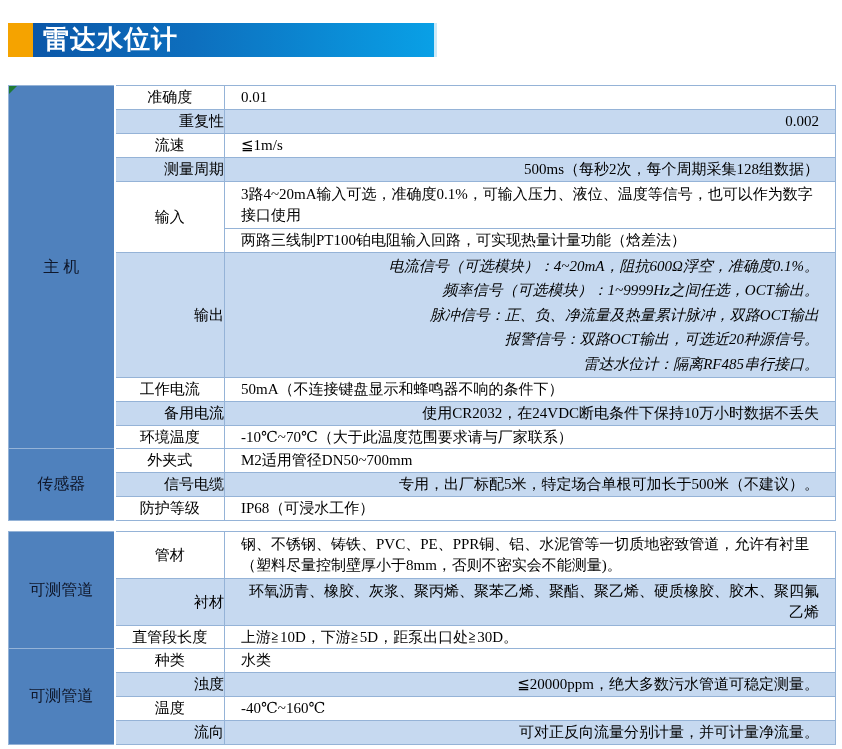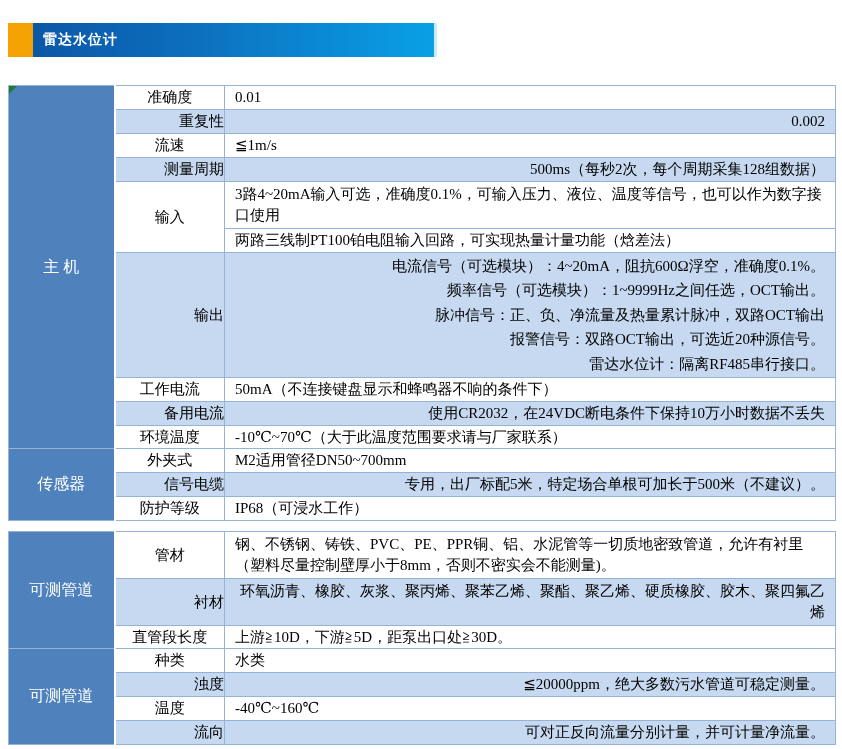--- a/index.html
+++ b/index.html
@@ -7,40 +7,40 @@
     position:relative;width:842px;height:749px;background:#ffffff;overflow:hidden;
     font-family:"Liberation Serif","DejaVu Serif",serif;color:#000;
   }
   
   .titlebar{position:absolute;top:23px;left:8px;display:flex;height:34px;}
   .accent{width:25px;height:34px;background:#F5A300;}
   .banner{
     width:404px;height:34px;box-sizing:border-box;
     background:linear-gradient(90deg,#0B57A8 0%,#0D6FBE 40%,#09A0E6 100%);
     border-right:3px solid #CBE9F8;
-    color:#ffffff;font-weight:bold;font-size:14px;line-height:33px;
+    color:#ffffff;font-weight:bold;font-size:26px;line-height:33px;
     padding-left:10px;letter-spacing:1px;
   }
   
   table.spec{
     position:absolute;left:8px;width:827px;
     border-collapse:collapse;table-layout:fixed;
   }
   #t1{top:85px;} #t2{top:448px;} #t3{top:531px;} #t4{top:648px;}
   col.c1{width:106px;} col.c2{width:110px;} col.c3{width:611px;}
   td{border:1px solid #95B3D7;font-size:15px;padding:0;background:#ffffff;vertical-align:middle;}
   td.cat{
-    background:#4F81BD;color:#ffffff;text-align:center;font-size:16px;
+    background:#4F81BD;color:#0f172a;text-align:center;font-size:16px;
     border-right:2px solid #ffffff;position:relative;
   }
   td.param{text-align:center;}
-  td.val{text-align:left;padding:1px 10px;line-height:21px;}
+  td.val{text-align:left;padding:1px 16px;line-height:21px;}
   tr.alt td.param, tr.alt td.val{background:#C6D9F0;text-align:right;}
   tr.h1{height:23px;} tr.h1b{height:24px;} tr.h2{height:47px;} tr.h5{height:122px;}
-  .oline{line-height:24.4px;white-space:nowrap;}
+  .oline{line-height:24.4px;white-space:nowrap;font-style:italic;}
   .corner{
     position:absolute;top:0;left:0;width:0;height:0;
     border-top:8px solid #1F7A34;border-right:8px solid transparent;
   }
 </style>
 </head>
 <body>
 
 <div id="page">
 

